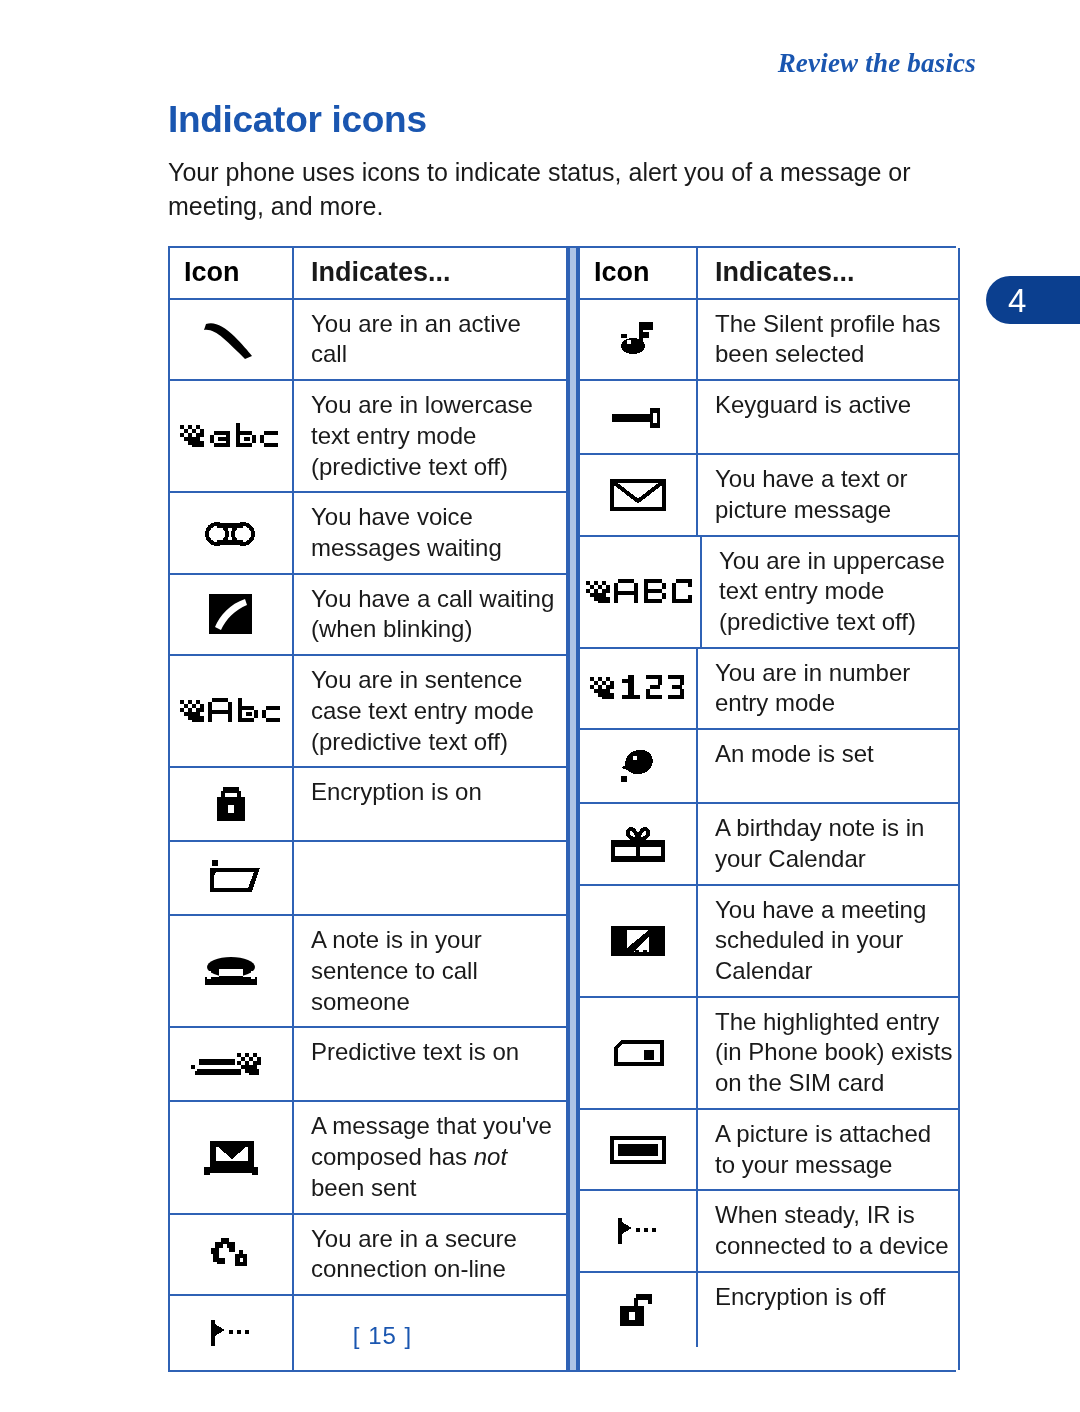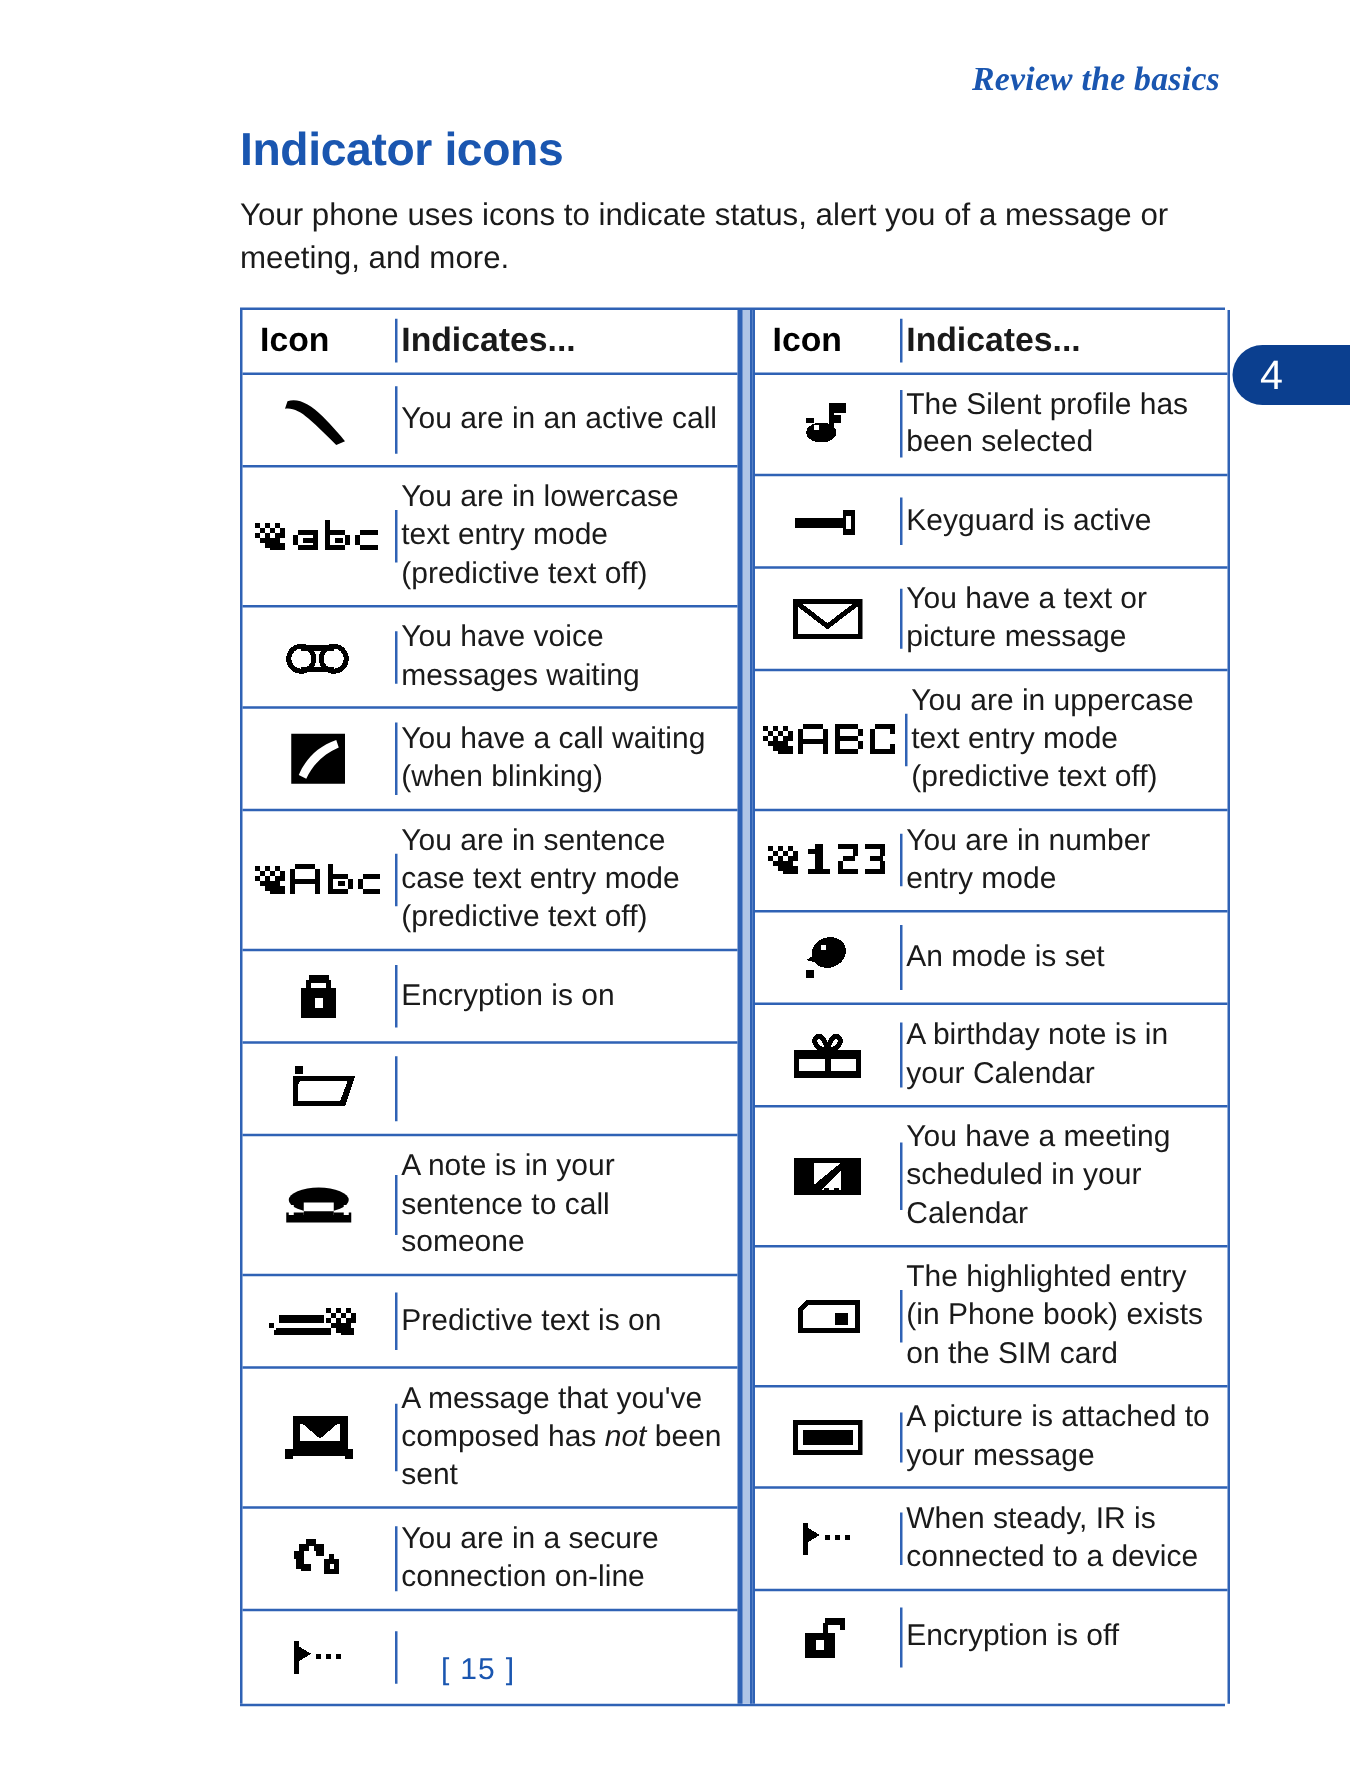--- a/index.html
+++ b/index.html
@@ -49,21 +49,21 @@
     color: #ffffff;
     font-size: 33px;
     font-weight: normal;
     font-family: "Liberation Sans", sans-serif;
     line-height: 1;
   }
 
   
   .page-body {
     position: absolute;
-    left: 192px;
+    left: 168px;
     top: 100px;
     width: 790px;
   }
 
   .page-title {
     font-size: 37px;
     font-weight: bold;
     color: #1a56b0;
     letter-spacing: -0.3px;
     margin: 0 0 14px 0;
@@ -103,41 +103,40 @@
     border-left: 2px solid #2f62b5;
     border-right: 2px solid #2f62b5;
     box-sizing: content-box;
   }
 
   .trow {
     display: flex;
     border-bottom: 2px solid #2f62b5;
     box-sizing: border-box;
     min-height: 74px;
-    align-items: center;
   }
   .trow:last-child { border-bottom: none; }
 
   .trow.header-row { min-height: 52px; }
 
   .cell-icon {
     flex: 0 0 124px;
     border-right: 2px solid #2f62b5;
     box-sizing: border-box;
     display: flex;
     align-items: center;
     justify-content: center;
     padding: 6px 4px;
   }
   .table-half.right .cell-icon { flex: 0 0 118px; }
 
   .cell-text {
     flex: 1 1 auto;
     box-sizing: border-box;
-    padding: 9px 4px 9px 3px;
+    padding: 9px 4px 9px 17px;
     font-size: 24px;
     line-height: 1.28;
     color: #1a1a1a;
   }
 
   .hdr {
     font-weight: bold;
     font-size: 27px;
     display: flex;
     align-items: center;

